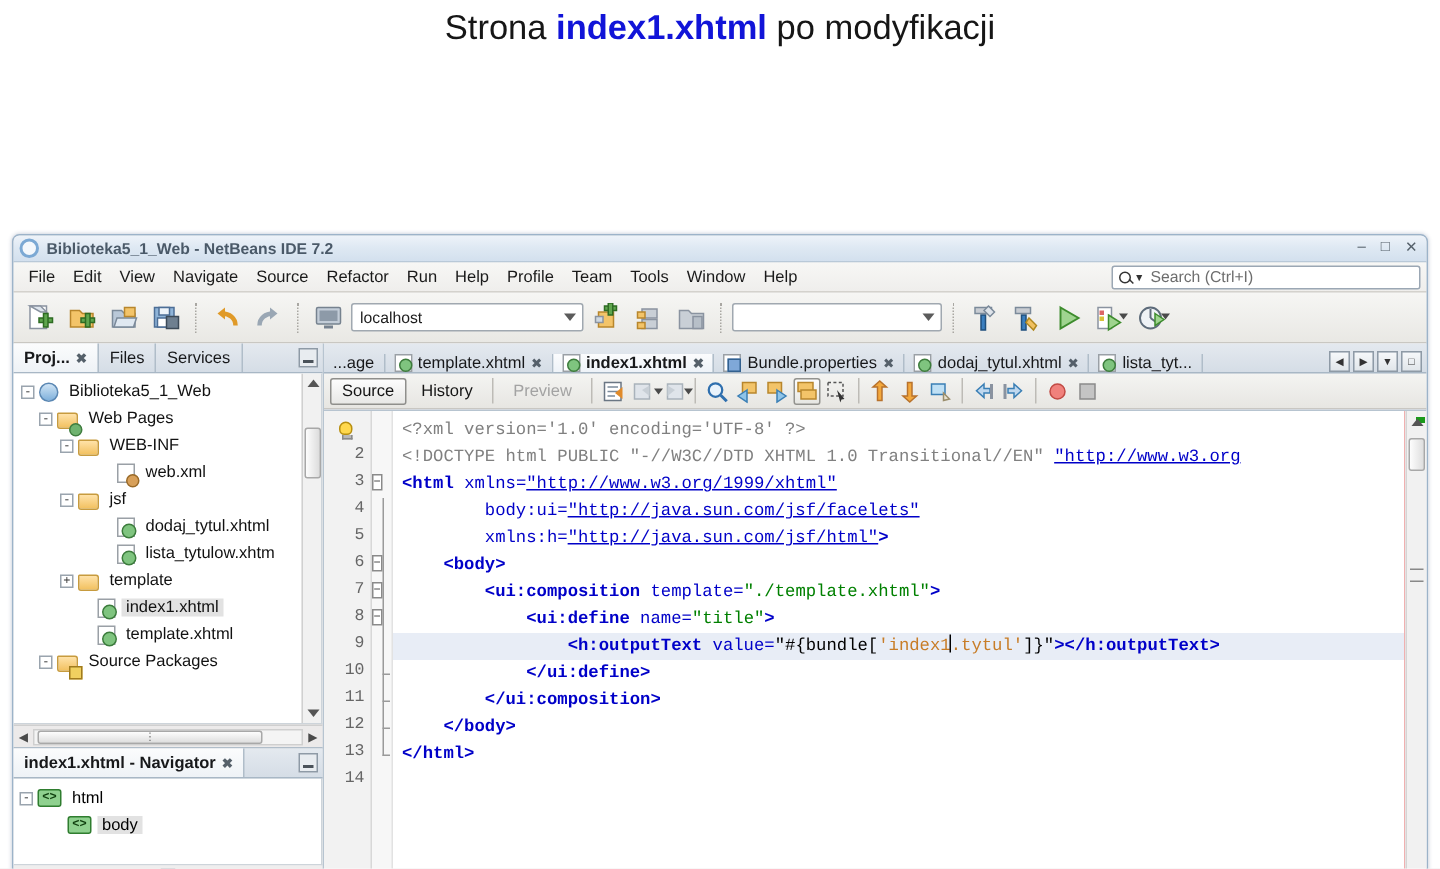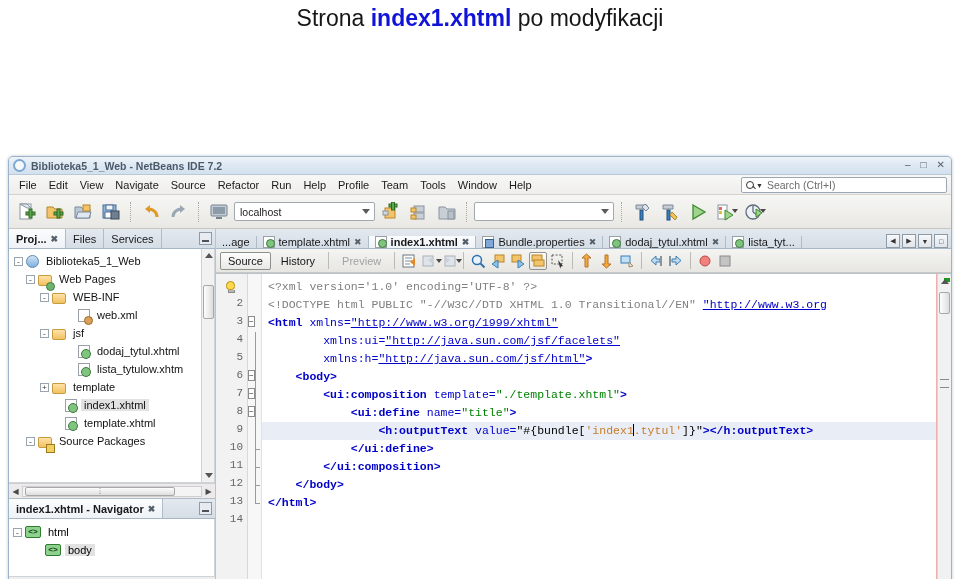--- a/index.html
+++ b/index.html
@@ -110,21 +110,21 @@
     height:19px; background:#fff; border:1px solid #a0a8b0;
     border-radius:2px; display:flex; align-items:center;
     padding:0 3px 0 5px; font-size:10.5px; color:#1c1c1c;
     position:relative;
   }
   .combo .arrow {
     position:absolute;right:4px;top:6px;
     border-left:4px solid transparent;border-right:4px solid transparent;
     border-top:5px solid #5b5b5b;
   }
-  #combo-server { width:141px; }
+  #combo-server { width:155px; }
   #combo-config { width:140px; }
   .tbtn .dd {
     position:absolute; right:0px; top:10px;
     border-left:3px solid transparent;border-right:3px solid transparent;
     border-top:4px solid #4a4a4a;
   }
 
   
   #ide-body { display:flex; height:calc(470px - 18px - 20px - 34px - 19px); }
 
@@ -803,21 +803,21 @@
             </div>
         </div>
 
         <div id="code">
           <div class="cline"><span class="cm">&lt;?xml version='1.0' encoding='UTF-8' ?&gt;</span></div>
 
           <div class="cline"><span class="cm">&lt;!DOCTYPE html PUBLIC </span><span class="cm">"-//W3C//DTD XHTML 1.0 Transitional//EN"</span><span class="cm"> </span><span class="url">"http://www.w3.org</span></div>
 
           <div class="cline"><span class="tag">&lt;html</span><span class="attr"> xmlns=</span><span class="url">"http://www.w3.org/1999/xhtml"</span></div>
 
-          <div class="cline"><span class="attr">        xmlns:ui=</span><span class="url">"http://java.sun.com/jsf/facelets"</span></div>
+          <div class="cline"><span class="attr">        body:ui=</span><span class="url">"http://java.sun.com/jsf/facelets"</span></div>
 
           <div class="cline"><span class="attr">        xmlns:h=</span><span class="url">"http://java.sun.com/jsf/html"</span><span class="tag">&gt;</span></div>
 
           <div class="cline"><span class="tag">    &lt;body&gt;</span></div>
 
           <div class="cline"><span class="tag">        &lt;ui:composition</span><span class="attr"> template=</span><span class="str">"./template.xhtml"</span><span class="tag">&gt;</span></div>
 
           <div class="cline"><span class="tag">            &lt;ui:define</span><span class="attr"> name=</span><span class="str">"title"</span><span class="tag">&gt;</span></div>
 
           <div class="cline cur"><span class="tag">                &lt;h:outputText</span><span class="attr"> value=</span><span>"#{bundle[</span><span class="el">'index1</span><span class="cursor"></span><span class="el">.tytul'</span><span>]}"</span><span class="tag">&gt;&lt;/h:outputText&gt;</span></div>

